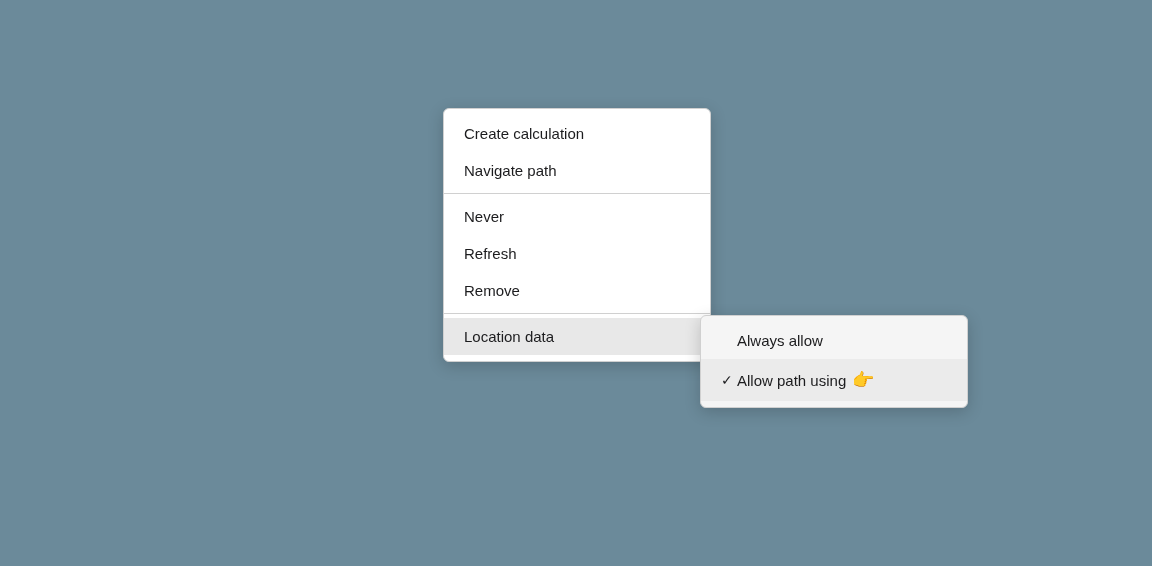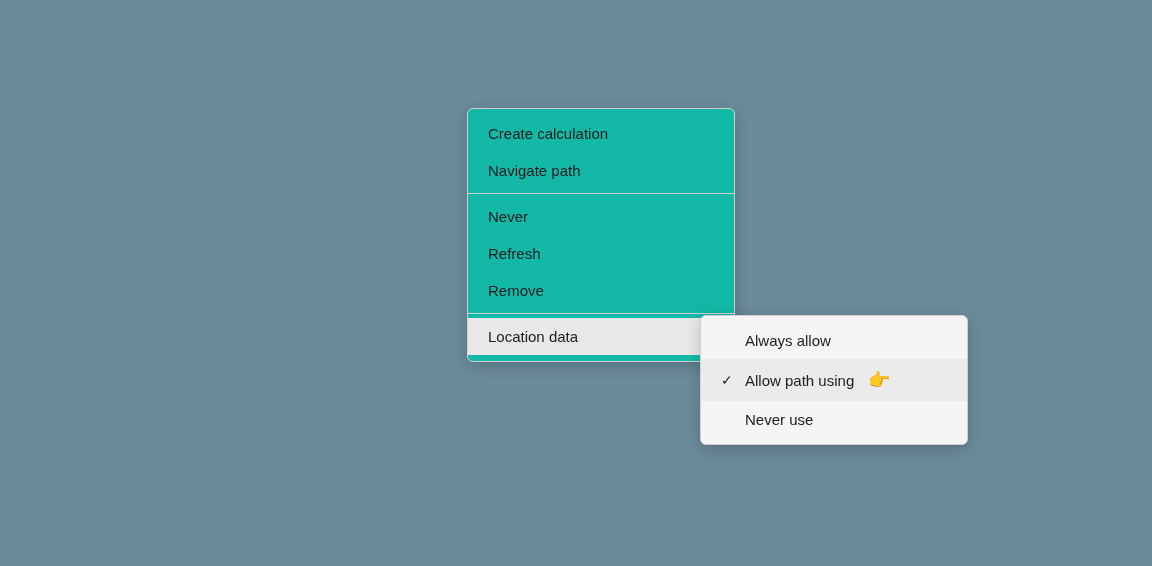--- a/index.html
+++ b/index.html
@@ -13,22 +13,22 @@
       height: 566px;
       background-color: #6b8a9a;
       font-family: -apple-system, BlinkMacSystemFont, 'Segoe UI', sans-serif;
       position: relative;
       overflow: hidden;
     }
 
     .context-menu {
       position: absolute;
       top: 108px;
-      left: 467px;
-      background: #14b8a6;
+      left: 443px;
+      background: #ffffff;
       border: 1px solid #d0d0d0;
       border-radius: 6px;
       box-shadow: 0 4px 16px rgba(0,0,0,0.18);
       width: 268px;
       padding: 6px 0;
       z-index: 10;
     }
 
     .menu-item {
       padding: 10px 20px;
@@ -63,21 +63,21 @@
       z-index: 20;
     }
 
     .submenu-item {
       padding: 10px 20px;
       font-size: 15px;
       color: #1c1c1e;
       cursor: pointer;
       display: flex;
       align-items: center;
-      gap: 8px;
+      gap: 0;
     }
 
     .submenu-item.checked {
       background: #ebebeb;
     }
 
     .checkmark {
       font-size: 14px;
       width: 16px;
       display: inline-block;
@@ -129,18 +129,14 @@
     <span class="checkmark">&nbsp;</span>
     <span>Always allow</span>
   </div>
 
   <div class="submenu-item checked">
     <span class="checkmark">✓</span>
     <span>Allow path using</span>
     <span class="cursor-icon">👉</span>
   </div>
 
-  <div class="submenu-item">
-    <span class="checkmark">&nbsp;</span>
-    <span>Never use</span>
-  </div>
 
 </div>
 
 </body></html>

